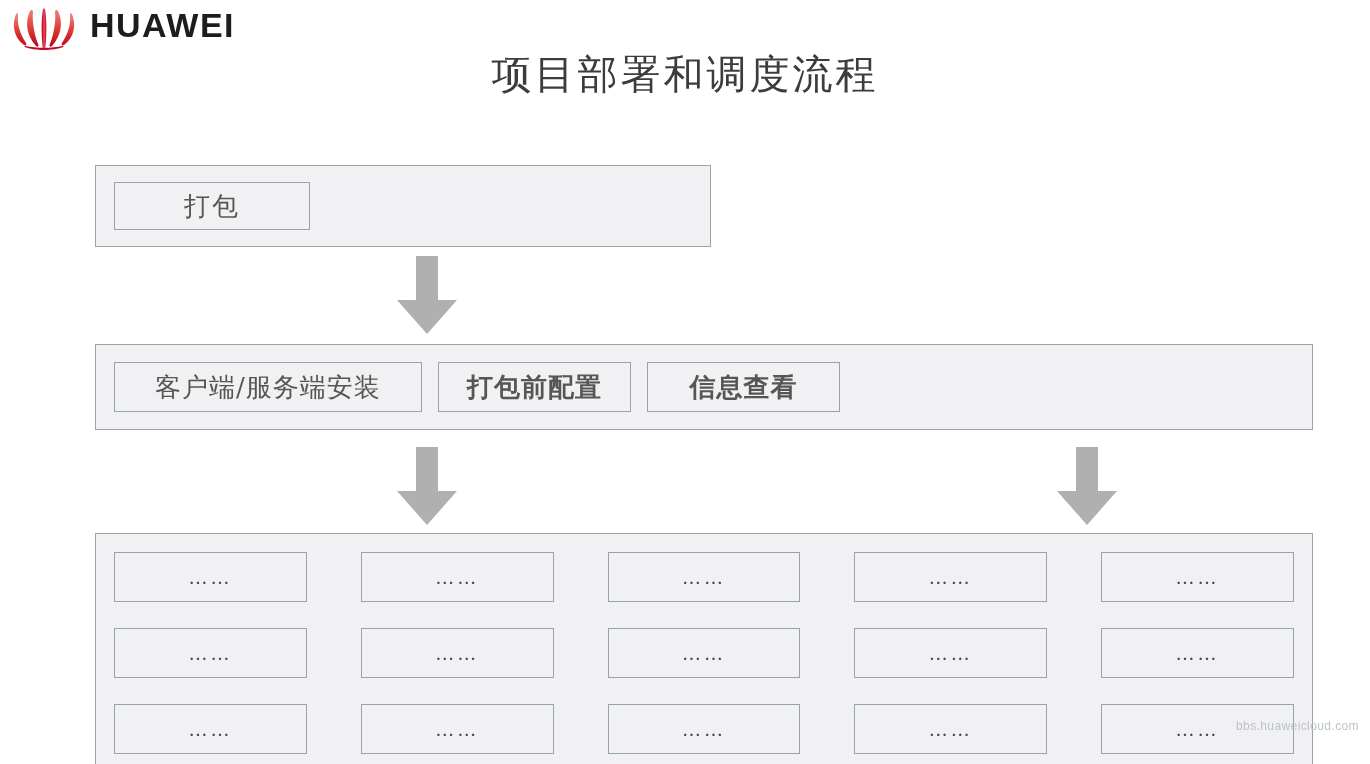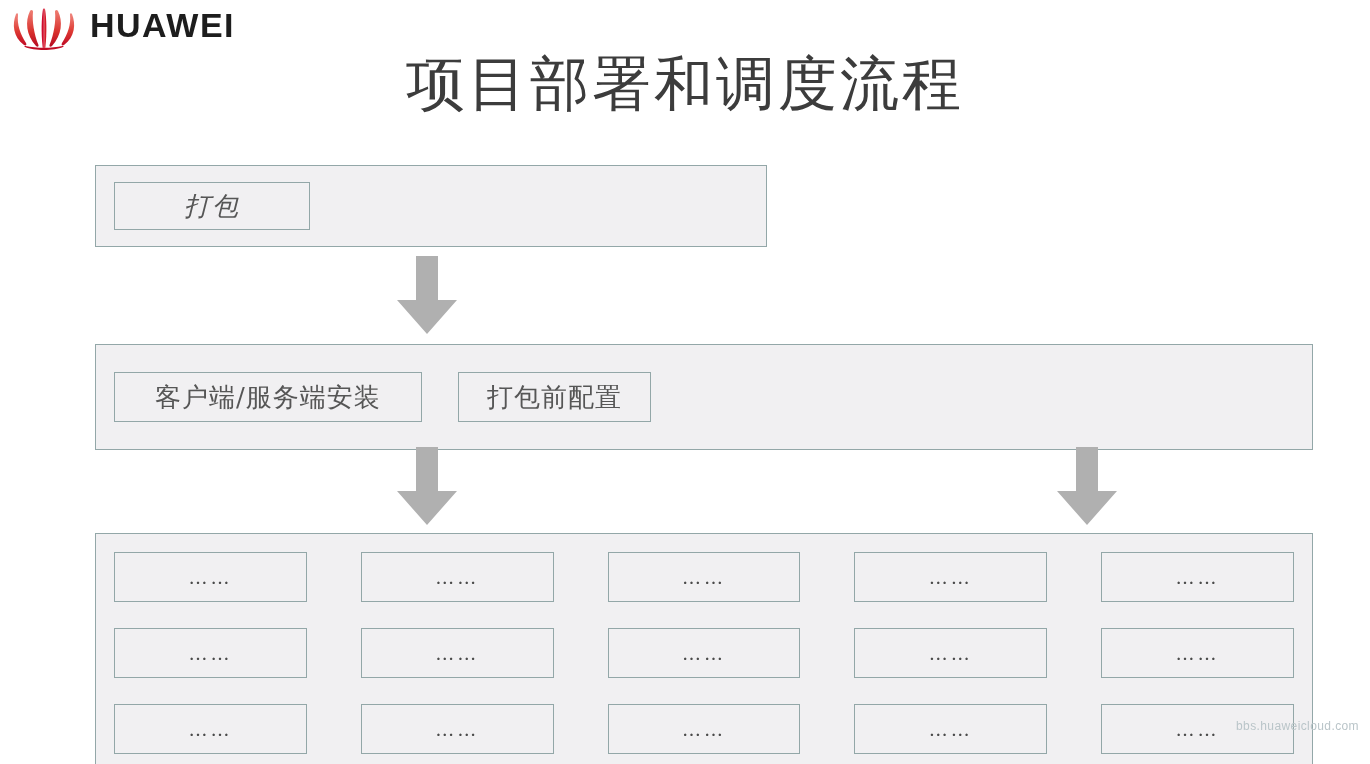--- a/index.html
+++ b/index.html
@@ -38,53 +38,52 @@
     line-height: 1;
   }
 
   
   .slide-title {
     position: absolute;
     left: 0;
     top: 52px;
     width: 1370px;
     text-align: center;
-    font-size: 59px;
+    font-size: 40px;
     line-height: 1.1;
     color: #3c3c3c;
     letter-spacing: 3px;
     font-weight: normal;
     font-family: "DejaVu Serif", "Liberation Serif", serif;
   }
 
   
   .band {
     position: absolute;
     box-sizing: border-box;
     background: #f1f0f2;
     border: 1px solid #93a7a8;
     display: flex;
     align-items: center;
   }
   .band.row1 {
     left: 95px;
     top: 165px;
-    width: 672px;
+    width: 616px;
     height: 82px;
     padding: 12px 18px;
     gap: 22px;
-    font-style: italic;
   }
   .band.row2 {
     left: 95px;
     top: 344px;
     width: 1218px;
-    height: 106px;
+    height: 86px;
     padding: 0 18px;
-    gap: 36px;
+    gap: 16px;
   }
   .band.grid {
     left: 95px;
     top: 533px;
     width: 1218px;
     height: 238px;
     padding: 18px 18px 0 18px;
     flex-direction: column;
     align-items: stretch;
     gap: 26px;
@@ -107,21 +106,21 @@
     font-size: 26px;
     letter-spacing: 2px;
   }
   .band.row2 .cell {
     height: 50px;
     font-size: 26px;
     letter-spacing: 1px;
     padding: 0 14px;
   }
   .band.row2 .cell.wide   { width: 308px; }
-  .band.row2 .cell.medium { width: 193px; }
+  .band.row2 .cell.medium { width: 193px; font-weight: bold; }
 
   .grid-row {
     display: flex;
     gap: 54px;
   }
   .grid-row .cell {
     width: 195px;
     height: 50px;
     font-size: 19px;
     letter-spacing: 3px;
@@ -210,20 +209,21 @@
 
   <div class="arrow a1">
     <svg width="70" height="78" viewBox="0 0 70 78" xmlns="http://www.w3.org/2000/svg">
       <polygon points="24,0 46,0 46,44 65,44 35,78 5,44 24,44" fill="#b0b0b0"></polygon>
     </svg>
   </div>
 
   <div class="band row2">
     <div class="cell wide">客户端/服务端安装</div>
     <div class="cell medium">打包前配置</div>
+    <div class="cell medium">信息查看</div>
   </div>
 
   <div class="arrow a2">
     <svg width="70" height="78" viewBox="0 0 70 78" xmlns="http://www.w3.org/2000/svg">
       <polygon points="24,0 46,0 46,44 65,44 35,78 5,44 24,44" fill="#b0b0b0"></polygon>
     </svg>
   </div>
   <div class="arrow a3">
     <svg width="70" height="78" viewBox="0 0 70 78" xmlns="http://www.w3.org/2000/svg">
       <polygon points="24,0 46,0 46,44 65,44 35,78 5,44 24,44" fill="#b0b0b0"></polygon>

